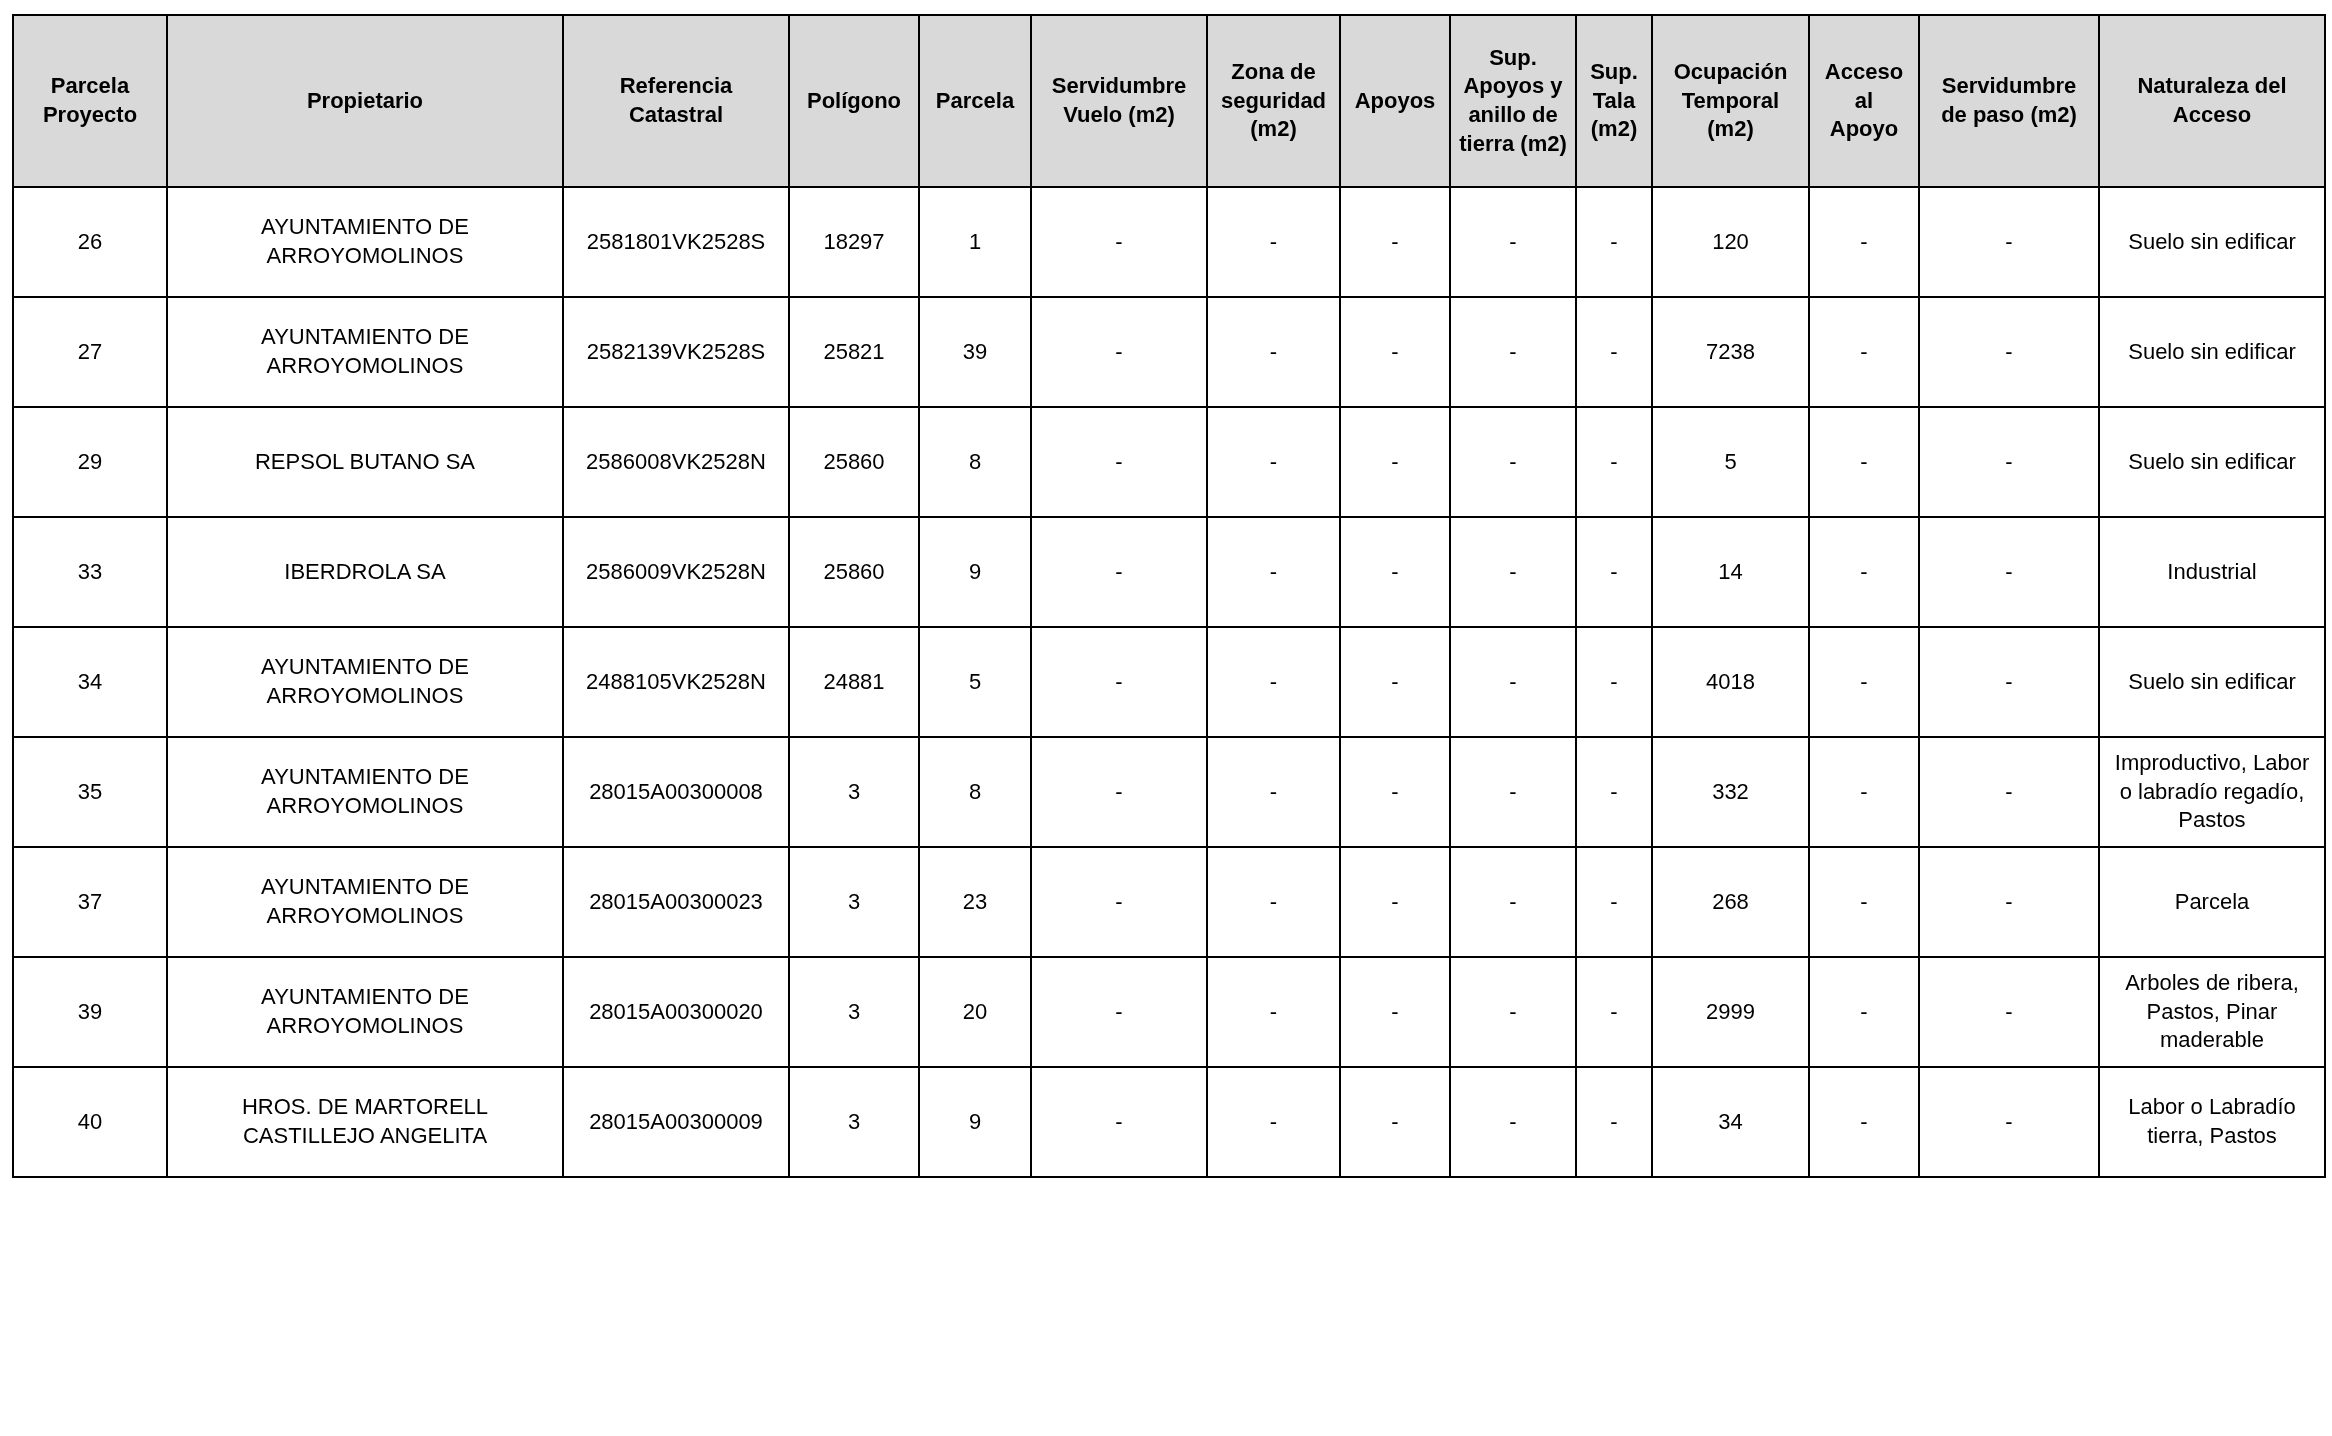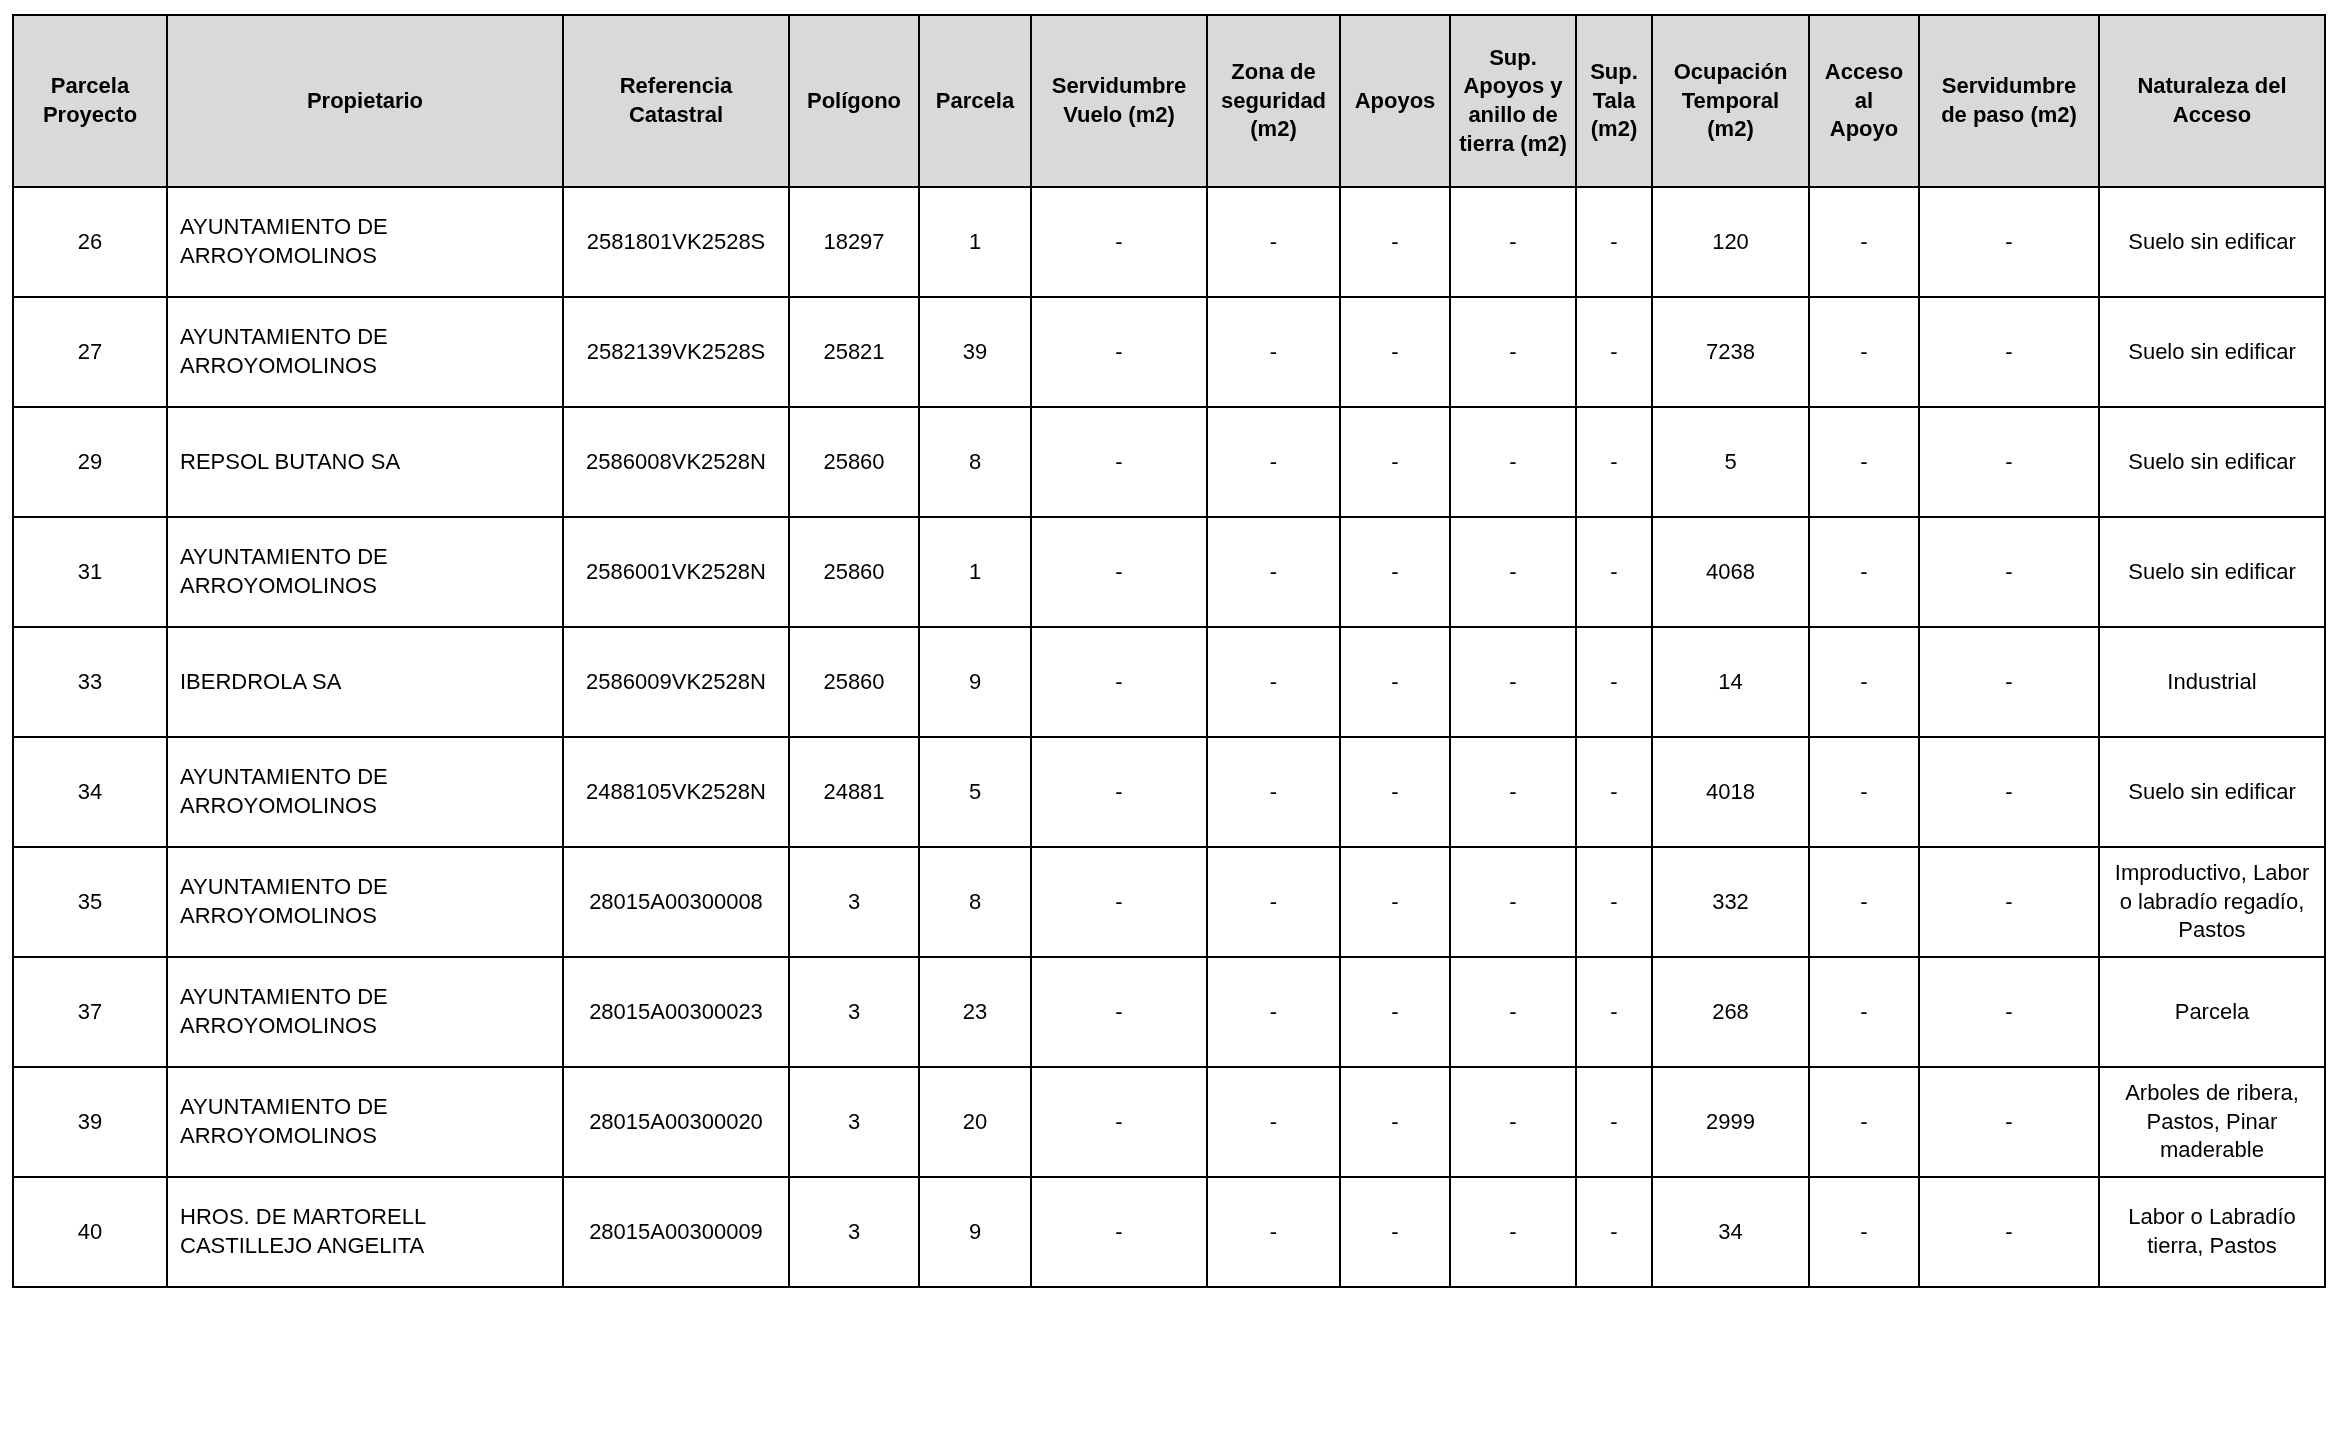--- a/index.html
+++ b/index.html
@@ -54,21 +54,21 @@
   .w6  { width: 133px; }
   .w7  { width: 110px; }
   .w8  { width: 126px; }
   .w9  { width: 76px;  }
   .w10 { width: 157px; }
   .w11 { width: 110px; }
   .w12 { width: 180px; }
   .w13 { width: 226px; }
   
   td.col-1 {
-    text-align: left;
+    text-align: center;
     padding-left: 12px;
     padding-right: 12px;
   }
 </style>
 </head>
 <body>
 
 <table class="parcel-table">
   <colgroup>
     <col class="w0">
@@ -147,36 +147,20 @@
         <td class="col-6">-</td>
         <td class="col-7">-</td>
         <td class="col-8">-</td>
         <td class="col-9">-</td>
         <td class="col-10">5</td>
         <td class="col-11">-</td>
         <td class="col-12">-</td>
         <td class="col-13">Suelo sin edificar</td>
       </tr>
       <tr>
-        <td class="col-0">31</td>
-        <td class="col-1">AYUNTAMIENTO DE ARROYOMOLINOS</td>
-        <td class="col-2">2586001VK2528N</td>
-        <td class="col-3">25860</td>
-        <td class="col-4">1</td>
-        <td class="col-5">-</td>
-        <td class="col-6">-</td>
-        <td class="col-7">-</td>
-        <td class="col-8">-</td>
-        <td class="col-9">-</td>
-        <td class="col-10">4068</td>
-        <td class="col-11">-</td>
-        <td class="col-12">-</td>
-        <td class="col-13">Suelo sin edificar</td>
-      </tr>
-      <tr>
         <td class="col-0">33</td>
         <td class="col-1">IBERDROLA SA</td>
         <td class="col-2">2586009VK2528N</td>
         <td class="col-3">25860</td>
         <td class="col-4">9</td>
         <td class="col-5">-</td>
         <td class="col-6">-</td>
         <td class="col-7">-</td>
         <td class="col-8">-</td>
         <td class="col-9">-</td>

